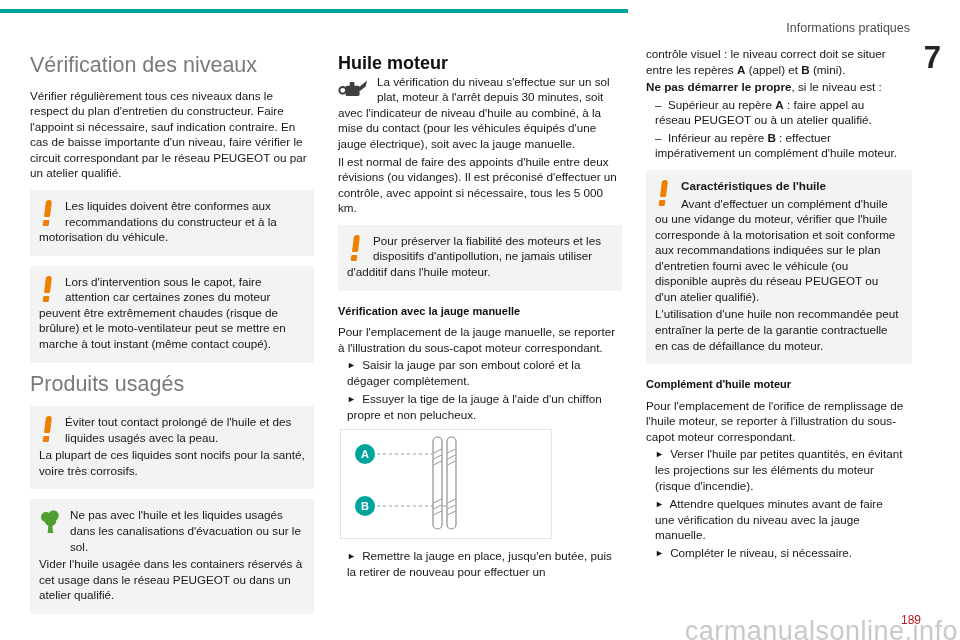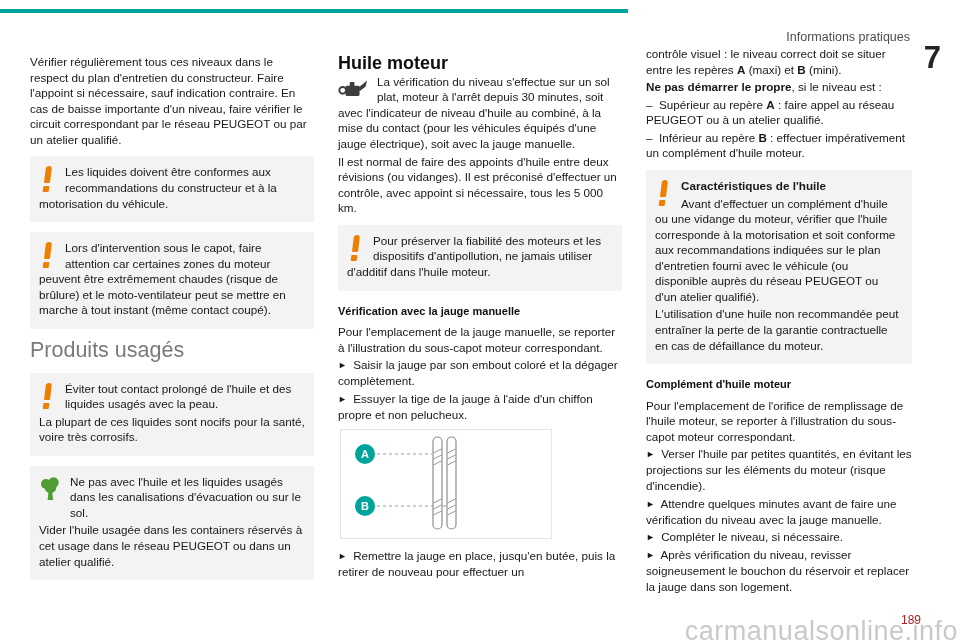--- a/index.html
+++ b/index.html
@@ -8,55 +8,56 @@
     --eco:#4f9e33;
     --graybox:#f3f3f3;
   }
   *{box-sizing:border-box;}
   html,body{margin:0;padding:0;background:#ffffff;}
   .page{
     position:relative;width:960px;height:640px;background:#fff;overflow:hidden;
     font-family:"Liberation Sans", sans-serif;color:#181818;
   }
   .top-rule{position:absolute;left:0;top:9px;width:628px;height:4px;background:var(--accent);}
-  .header-title{position:absolute;top:30px;right:50px;font-size:12.5px;color:#4d4d4d;}
+  .header-title{position:absolute;top:21px;right:50px;font-size:12.5px;color:#4d4d4d;}
   .chapter-num{position:absolute;top:42px;right:19px;font-size:31px;font-weight:bold;color:#242424;line-height:1;}
   .col{position:absolute;top:54px;width:284px;font-size:11.7px;line-height:1.33;}
   .col1{left:30px;}
   .col2{left:338px;}
   .col3{left:646px;width:266px;top:46px;}
   h1.gray{font-size:21.5px;color:#7a7a7a;font-weight:400;margin:0 0 10px;line-height:1.1;}
   h1.black{font-size:18px;color:#0f0f0f;font-weight:700;margin:0 0 0;line-height:1.1;}
   h3.sub{font-size:11px;font-weight:700;margin:13px 0 6px;color:#0f0f0f;}
   p{margin:0 0 2px;}
   .graybox{background:var(--graybox);padding:8px 9px 9px;margin:9px 0 10px;overflow:hidden;}
   .warn-icon{float:left;width:14px;height:28px;margin:2px 10px 1px 2px;position:relative;}
   .warn-icon .bar{position:absolute;left:4px;top:0;width:6px;height:17px;background:var(--warn);border-radius:3px 3px 1px 1px;transform:skewX(-7deg);}
   .warn-icon .dot{position:absolute;left:2px;top:20px;width:6px;height:6px;background:var(--warn);border-radius:1px;transform:skewX(-7deg);}
   .float-icon{float:left;margin:2px 9px 2px 0;}
-  .bullet-item{margin:0 0 2px;}
+  .bullet-item{margin:0 9px 2px;}
   .arrow{font-size:9px;position:relative;top:-1px;margin-right:3px;}
   b.inline{font-weight:700;}
   .figure{
     width:212px;height:110px;margin:7px 0 9px 2px;border:1px solid #e4e4e4;background:#fff;
     display:flex;align-items:center;justify-content:center;
   }
   .footer-pagenum{position:absolute;right:39px;bottom:13px;font-size:12px;color:#b91c1c;z-index:3;}
   .watermark{position:absolute;right:2px;bottom:-7px;font-size:27px;color:#c9c9c9;letter-spacing:0.5px;z-index:2;white-space:nowrap;}
 </style>
 </head>
 <body>
 
 <div class="page">
 
   <div class="top-rule"></div>
   <div class="header-title">Informations pratiques</div>
   <div class="chapter-num">7</div>
 
   <div class="col col1">
+    <h1 class="gray">Vérification des niveaux</h1>
     <p>Vérifier régulièrement tous ces niveaux dans le respect du plan d'entretien du constructeur. Faire l'appoint si nécessaire, sauf indication contraire. En cas de baisse importante d'un niveau, faire vérifier le circuit correspondant par le réseau PEUGEOT ou par un atelier qualifié.</p>
 
     <div class="graybox">
       <span class="warn-icon">
           <span class="bar"></span>
           <span class="dot"></span>
         </span>
       <p>Les liquides doivent être conformes aux recommandations du constructeur et à la motorisation du véhicule.</p>
     </div>
 
@@ -159,21 +160,21 @@
     </div>
 
     <p class="bullet-item">
       <span class="arrow">►</span>
       <span>Remettre la jauge en place, jusqu'en butée, puis la retirer de nouveau pour effectuer un</span>
     </p>
   </div>
 
   <div class="col col3">
     <p>
-      <span>contrôle visuel : le niveau correct doit se situer entre les repères </span><b class="inline">A</b><span> (maxi) et </span><b class="inline">B</b><span> (mini).</span>
+      <span>contrôle visuel : le niveau correct doit se situer entre les repères </span><b class="inline">A</b><span> (appel) et </span><b class="inline">B</b><span> (mini).</span>
     </p>
     <p>
       <b class="inline">Ne pas démarrer le propre</b><span>, si le niveau est :</span>
     </p>
     <p class="bullet-item">
       <span>–</span>&nbsp;
       <span>Supérieur au repère </span><b class="inline">A</b><span> : faire appel au réseau PEUGEOT ou à un atelier qualifié.</span>
     </p>
     <p class="bullet-item">
       <span>–</span>&nbsp;
@@ -198,21 +199,17 @@
       <span>Verser l'huile par petites quantités, en évitant les projections sur les éléments du moteur (risque d'incendie).</span>
     </p>
     <p class="bullet-item">
       <span class="arrow">►</span>
       <span>Attendre quelques minutes avant de faire une vérification du niveau avec la jauge manuelle.</span>
     </p>
     <p class="bullet-item">
       <span class="arrow">►</span>
       <span>Compléter le niveau, si nécessaire.</span>
     </p>
-    <p class="bullet-item">
-      <span class="arrow">►</span>
-      <span>Après vérification du niveau, revisser soigneusement le bouchon du réservoir et replacer la jauge dans son logement.</span>
-    </p>
   </div>
 
   <div class="footer-pagenum">189</div>
   <div class="watermark">carmanualsonline.info</div>
 </div>
 
 </body></html>

